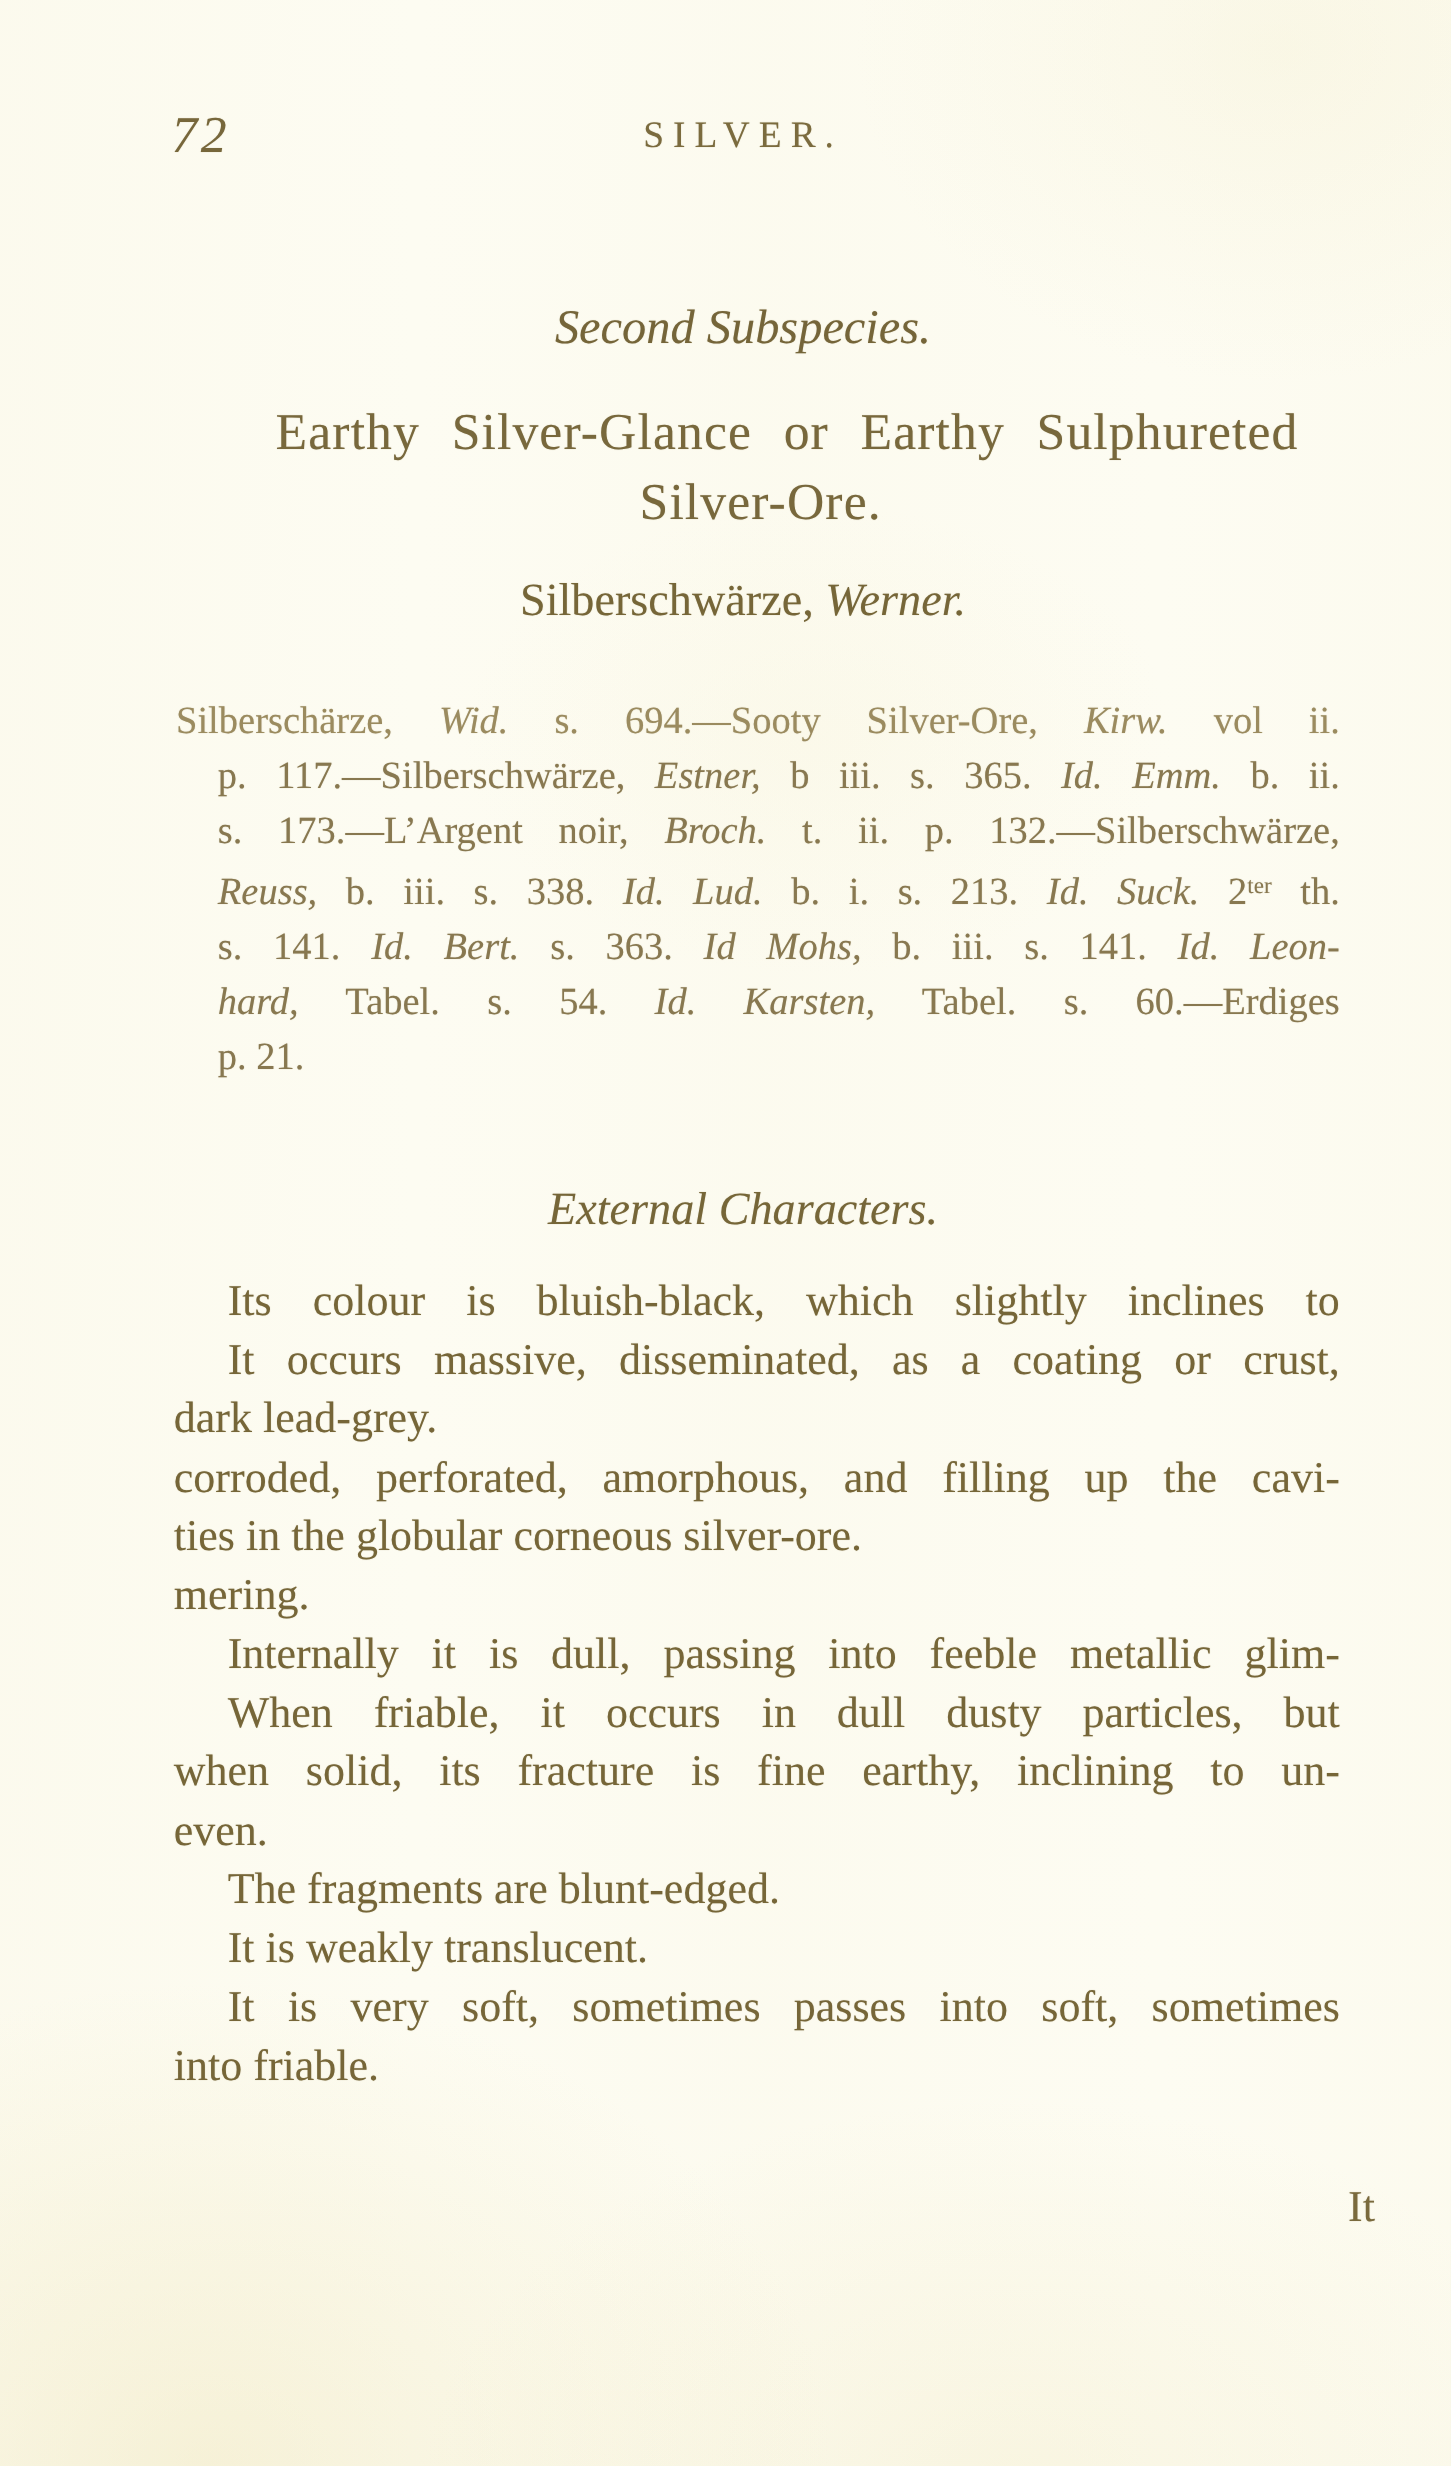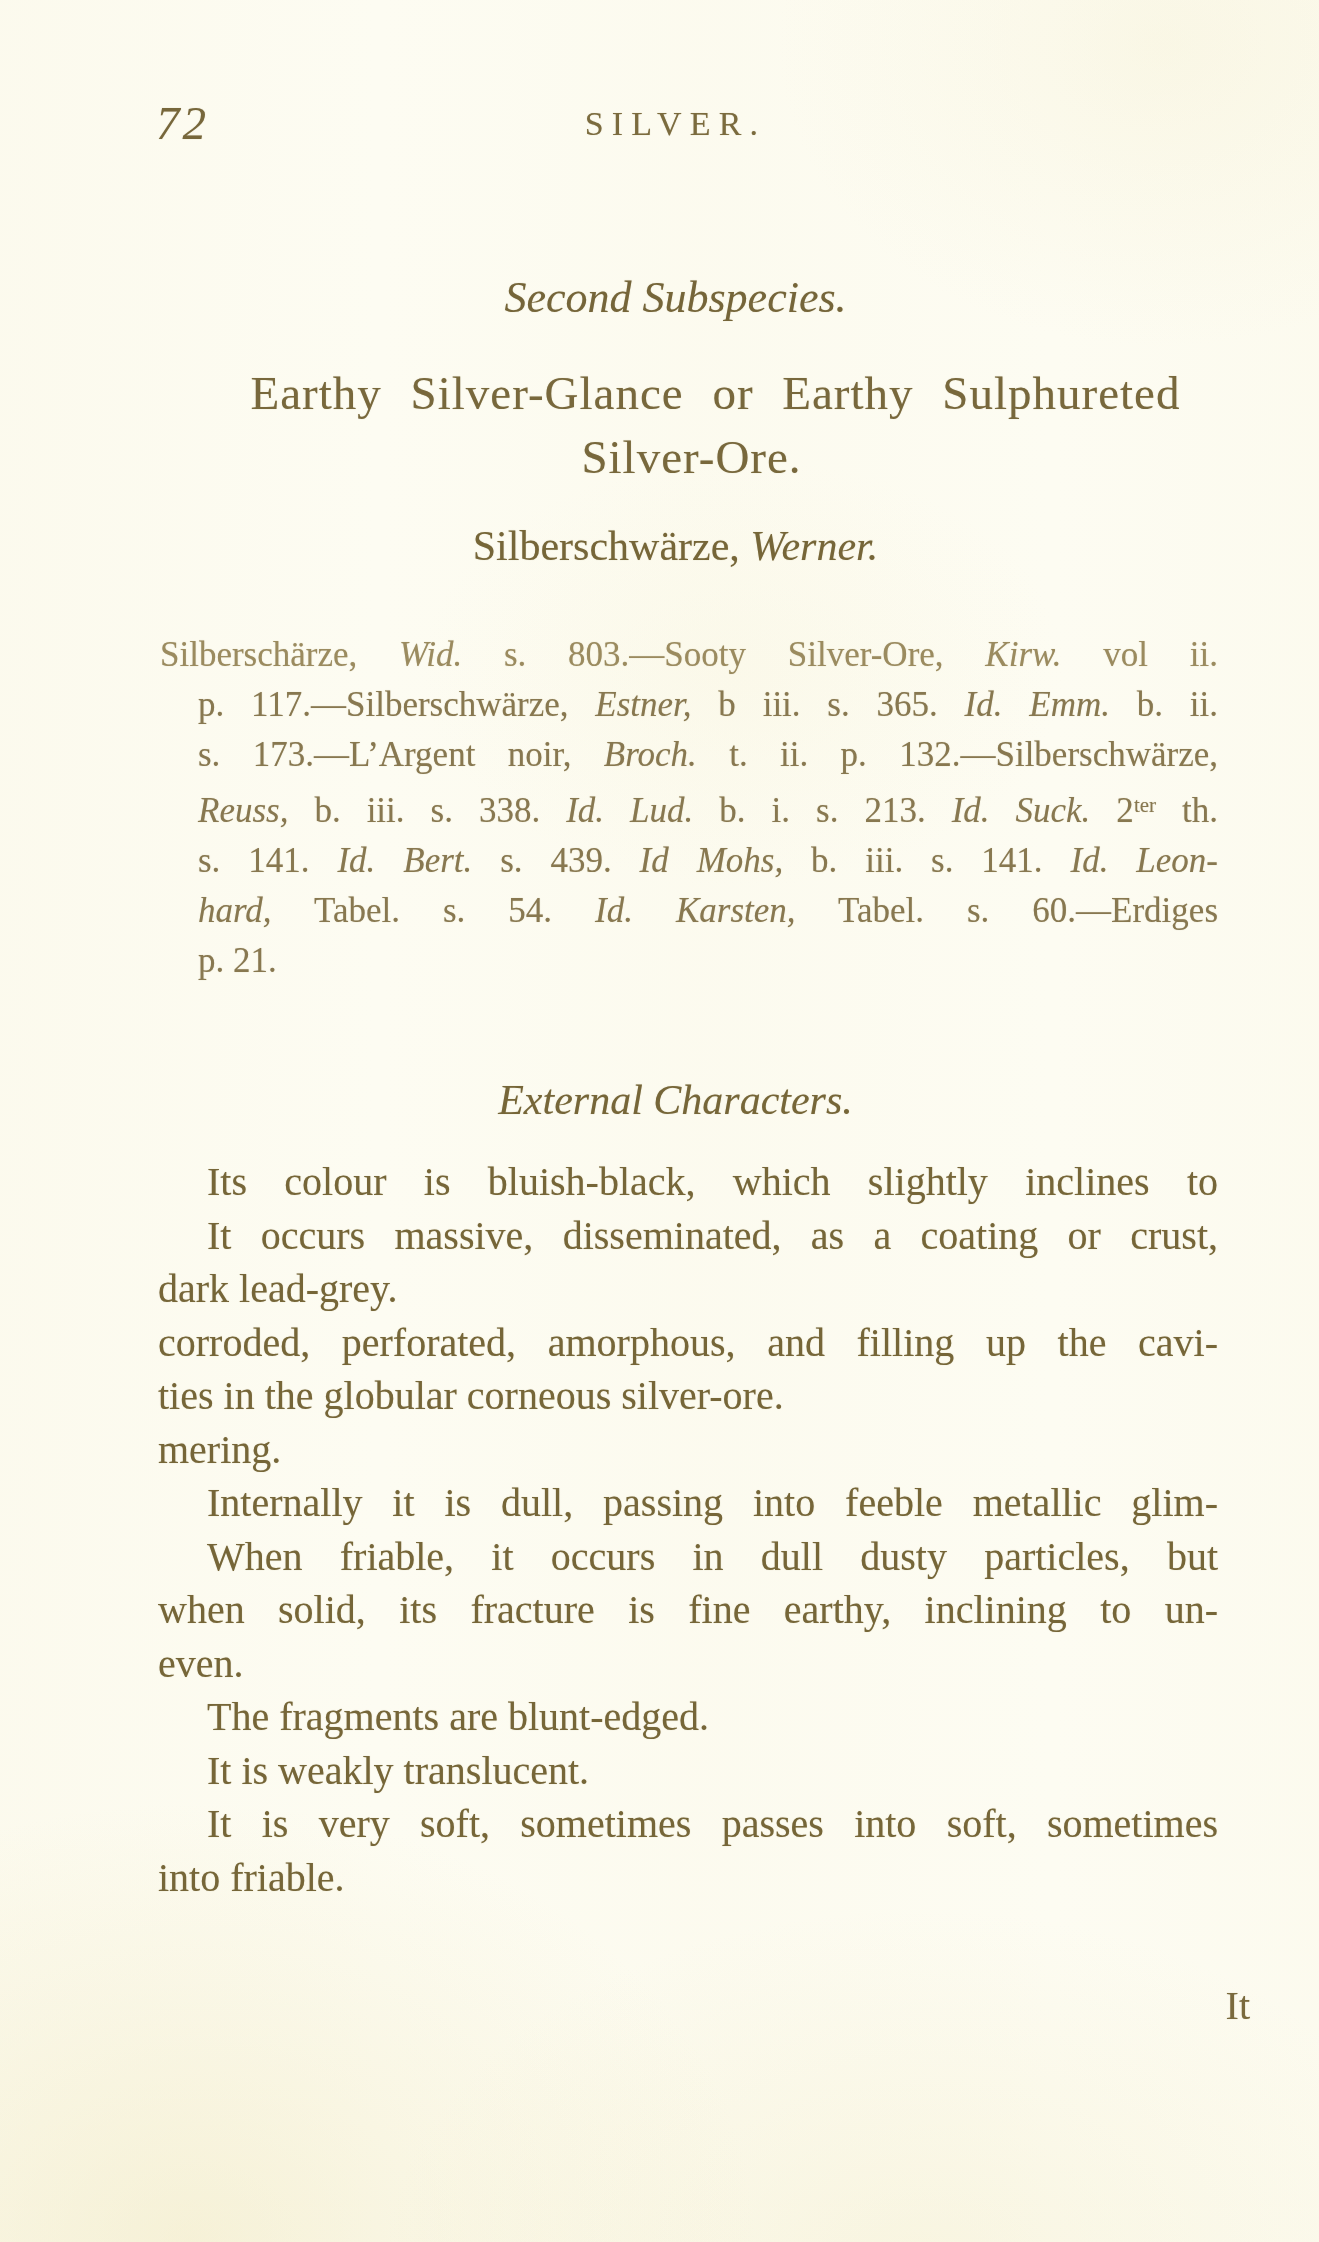--- a/index.html
+++ b/index.html
@@ -91,25 +91,25 @@
   </header>
 
   <div class="subspecies">Second Subspecies.</div>
 
   <div class="title1">Earthy Silver-Glance or Earthy Sulphureted</div>
   <div class="title2">Silver-Ore.</div>
 
   <div class="german-name"><span>Silberschwärze, </span><span class="it">Werner.</span></div>
 
   <div class="synonymy" id="synonymy">
-      <div class="syn-line first jst light"><span>Silberschärze, </span><span class="it">Wid.</span><span> s. 803.—Sooty Silver-Ore, </span><span class="it">Kirw.</span><span> vol ii.</span></div>
+      <div class="syn-line first jst light"><span>Silberschärze, </span><span class="it">Wid.</span><span> s. 694.—Sooty Silver-Ore, </span><span class="it">Kirw.</span><span> vol ii.</span></div>
       <div class="syn-line jst"><span>p. 117.—Silberschwärze, </span><span class="it">Estner,</span><span> b iii. s. 365. </span><span class="it">Id. Emm.</span><span> b. ii.</span></div>
       <div class="syn-line jst"><span>s. 173.—L’Argent noir, </span><span class="it">Broch.</span><span> t. ii. p. 132.—Silberschwärze,</span></div>
       <div class="syn-line jst"><span class="it">Reuss,</span><span> b. iii. s. 338. </span><span class="it">Id. Lud.</span><span> b. i. s. 213. </span><span class="it">Id. Suck.</span><span> 2</span><span class="sup">ter</span><span> th.</span></div>
-      <div class="syn-line jst"><span>s. 141. </span><span class="it">Id. Bert.</span><span> s. 439. </span><span class="it">Id Mohs,</span><span> b. iii. s. 141. </span><span class="it">Id. Leon-</span></div>
+      <div class="syn-line jst"><span>s. 141. </span><span class="it">Id. Bert.</span><span> s. 363. </span><span class="it">Id Mohs,</span><span> b. iii. s. 141. </span><span class="it">Id. Leon-</span></div>
       <div class="syn-line jst"><span class="it">hard,</span><span> Tabel. s. 54. </span><span class="it">Id. Karsten,</span><span> Tabel. s. 60.—Erdiges</span></div>
       <div class="syn-line"><span>p. 21.</span></div>
     </div>
 
   <div class="section-heading">External Characters.</div>
 
   <div class="body-text" id="body-text">
       <div class="body-line indent jst">Its colour is bluish-black, which slightly inclines to</div>
       <div class="body-line indent jst">It occurs massive, disseminated, as a coating or crust,</div>
       <div class="body-line">dark lead-grey.</div>

